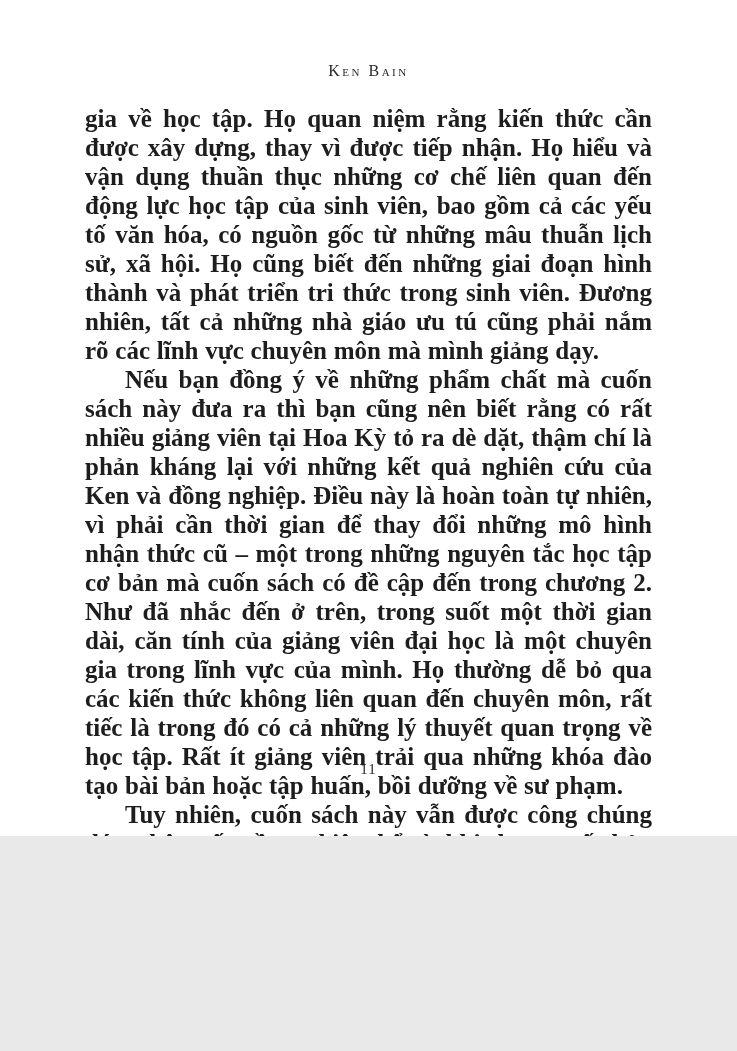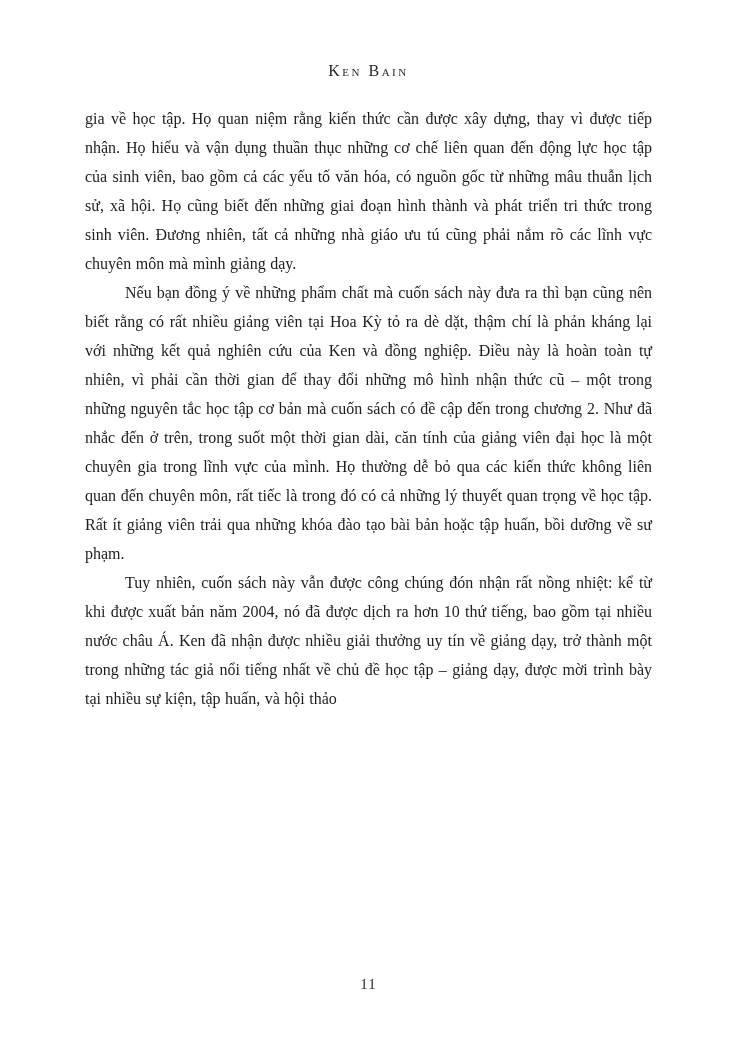--- a/index.html
+++ b/index.html
@@ -3,44 +3,45 @@
 <meta charset="utf-8">
 <style>
   html, body {
     margin: 0;
     padding: 0;
     background: #e9e9e9;
   }
   .page {
     position: relative;
     width: 737px;
-    height: 1051px;
+    height: 836px;
     margin: 0 auto;
     background: #ffffff;
     box-sizing: border-box;
     padding: 62px 85px 0 85px;
     font-family: "Liberation Serif", "DejaVu Serif", serif;
     color: #1d1d1d;
     overflow: hidden;
   }
   .running-header {
     text-align: center;
     font-variant: small-caps;
     letter-spacing: 2.5px;
     font-size: 16px;
     color: #2a2a2a;
     margin-bottom: 24px;
   }
   .body-text p {
     margin: 0;
-    font-size: 16px;
+    font-size: 25px;
     line-height: 29px;
     text-align: justify;
     text-indent: 40px;
     word-spacing: 0.5px;
+    font-weight: bold;
   }
   .body-text p + p {
   }
   .body-text p.continuation {
     text-indent: 0;
   }
   .page-number {
     position: absolute;
     bottom: 58px;
     left: 0;

